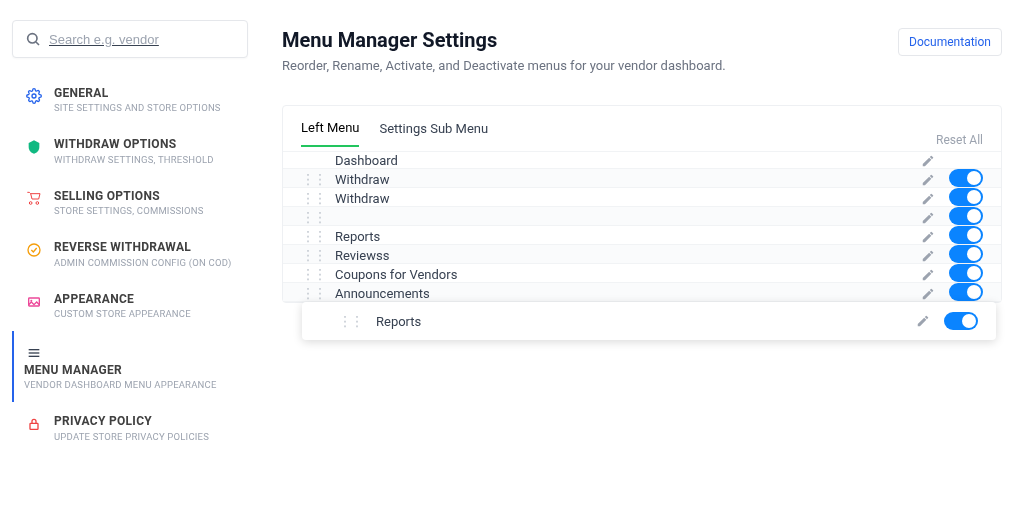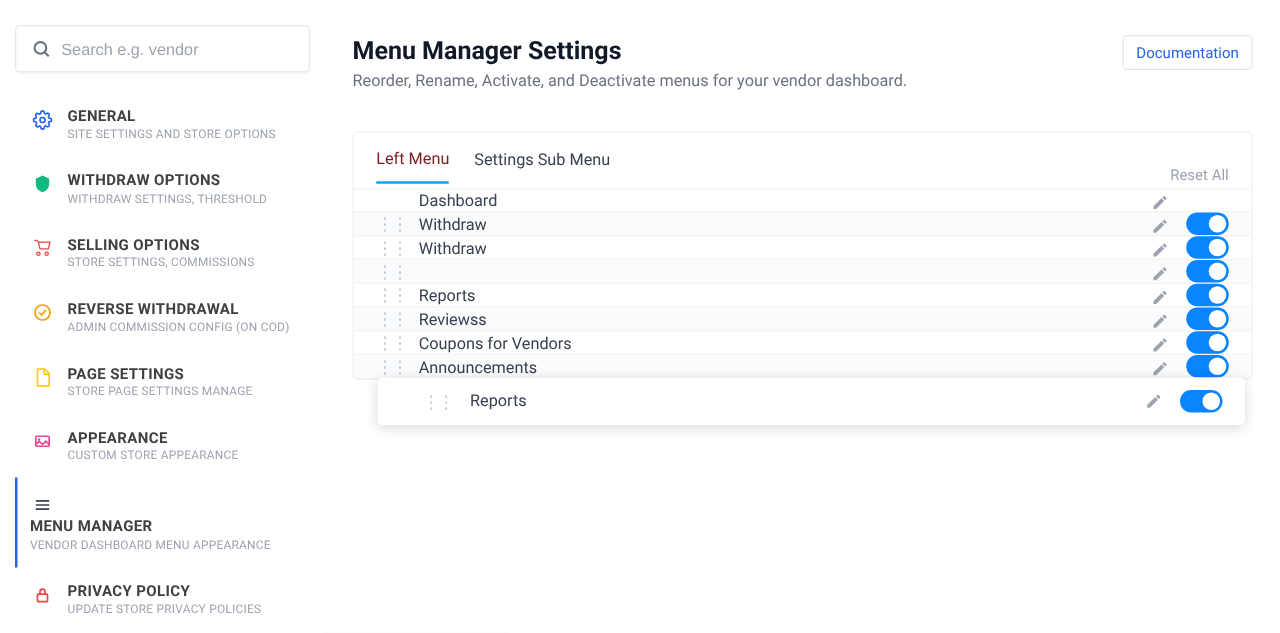--- a/index.html
+++ b/index.html
@@ -1,37 +1,37 @@
 <!DOCTYPE html>
 <html><head>
 <meta charset="utf-8">
 <style>
 * { box-sizing: border-box; margin: 0; padding: 0; }
 body { font-family: -apple-system, BlinkMacSystemFont, "Segoe UI", Roboto, sans-serif; background: #f7f8fa; color: #333; width: 1024px; height: 506px; overflow: hidden; }
 .app { display: flex; height: 100%; background: #fff; }
 .sidebar { width: 260px; padding: 20px 12px; background: #fff; overflow-y: auto; }
 .search-box { display: flex; align-items: center; background: #fff; border: 1px solid #e5e7eb; border-radius: 4px; padding: 10px 12px; margin-bottom: 16px; box-shadow: 0 1px 2px rgba(0,0,0,0.03); }
 .search-box .search-icon { color: #6b7280; margin-right: 8px; display: flex; }
-.search-box input { border: none; outline: none; font-size: 13px; color: #374151; width: 100%; }
+.search-box input { border: none; outline: none; font-size: 13px; color: #374151; width: 100%; text-decoration: underline; }
 .search-box input::placeholder { color: #9ca3af; }
 .nav-item { display: flex; align-items: flex-start; padding: 12px 10px; border-left: 2px solid transparent; cursor: pointer; }
 .nav-item.active { border-left-color: #2563eb; flex-direction: column; }
 .nav-item .icon-wrap { width: 20px; height: 20px; display: flex; align-items: center; justify-content: center; margin-right: 10px; flex-shrink: 0; }
 .nav-item .nav-text { display: flex; flex-direction: column; }
 .nav-item .nav-title { font-size: 12px; font-weight: 700; color: #404040; text-transform: uppercase; letter-spacing: 0.3px; line-height: 1.2; }
 .nav-item .nav-sub { font-size: 9.5px; color: #9ca3af; text-transform: uppercase; letter-spacing: 0.2px; margin-top: 2px; }
 .main { flex: 1; padding: 28px 22px 0; overflow-y: auto; background: #fff; }
 .header-row { display: flex; justify-content: space-between; align-items: flex-start; }
 .page-title { font-size: 20px; font-weight: 700; color: #111827; }
 .page-subtitle { font-size: 13px; color: #6b7280; margin-top: 6px; }
 .doc-link { color: #2563eb; font-size: 12px; padding: 6px 10px; border: 1px solid #e5e7eb; border-radius: 4px; cursor: pointer; text-decoration: none; }
 .panel { margin-top: 32px; border: 1px solid #eef0f3; border-radius: 4px; }
 .tab-row { display: flex; align-items: center; padding: 14px 18px 0; position: relative; }
 .tab { font-size: 13px; padding-bottom: 10px; margin-right: 20px; color: #374151; cursor: pointer; }
-.tab.active { color: #7f1d1d; border-bottom: 2px solid #0ea5e9; }
+.tab.active { color: #000000; border-bottom: 2px solid #22c55e; }
 .reset { margin-left: auto; color: #9ca3af; font-size: 12px; cursor: pointer; margin-top: 13px; }
 .menu-list { margin-top: 4px; }
 .menu-row { display: flex; align-items: flex-end; padding: 0 18px; border-top: 1px solid #f1f3f5; font-size: 13px; color: #374151; }
 .menu-row:nth-child(even) { background: #fafbfc; }
 .drag-handle { color: #c1c7cf; margin-right: 20px; font-size: 14px; letter-spacing: -2px; width: 14px; }
 .menu-label { flex: 1; }
 .pencil { color: #9ca3af; margin-right: 14px; display: flex; cursor: pointer; }
 .toggle { width: 34px; height: 18px; border-radius: 9px; position: relative; cursor: pointer; background: #0a84ff; }
 .toggle::after { content: ""; position: absolute; width: 14px; height: 14px; background: #fff; border-radius: 50%; top: 2px; right: 2px; }
 .floating-row { position: absolute; left: 302px; top: 302px; width: 694px; background: #fff; box-shadow: 0 2px 10px rgba(0,0,0,0.15); border-radius: 4px; display: flex; align-items: center; padding: 10px 18px; font-size: 13px; color: #374151; }
@@ -92,32 +92,20 @@
               <circle cx="12" cy="12" r="9"></circle>
               <path d="M8 12l3 3 5-6"></path>
             </svg>
           </span>
           <span class="nav-text">
             <span class="nav-title">REVERSE WITHDRAWAL</span>
             <span class="nav-sub">ADMIN COMMISSION CONFIG (ON COD)</span>
           </span>
         </div>
         <div class="nav-item">
-          <span class="icon-wrap" style="color:#facc15">
-            <svg width="16" height="16" viewBox="0 0 24 24" fill="currentColor">
-              <path d="M6 2h9l5 5v15H6V2z" fill="none" stroke="currentColor" stroke-width="2"></path>
-              <path d="M14 2v6h6" fill="none" stroke="currentColor" stroke-width="2"></path>
-            </svg>
-          </span>
-          <span class="nav-text">
-            <span class="nav-title">PAGE SETTINGS</span>
-            <span class="nav-sub">STORE PAGE SETTINGS MANAGE</span>
-          </span>
-        </div>
-        <div class="nav-item">
           <span class="icon-wrap" style="color:#ec4899">
             <svg width="16" height="16" viewBox="0 0 24 24" fill="currentColor">
               <rect x="4" y="6" width="16" height="12" rx="1" fill="none" stroke="currentColor" stroke-width="2"></rect>
               <circle cx="8" cy="10" r="1.5"></circle>
               <path d="M4 16l4-4 4 4 4-4 4 4" fill="none" stroke="currentColor" stroke-width="2"></path>
             </svg>
           </span>
           <span class="nav-text">
             <span class="nav-title">APPEARANCE</span>
             <span class="nav-sub">CUSTOM STORE APPEARANCE</span>

